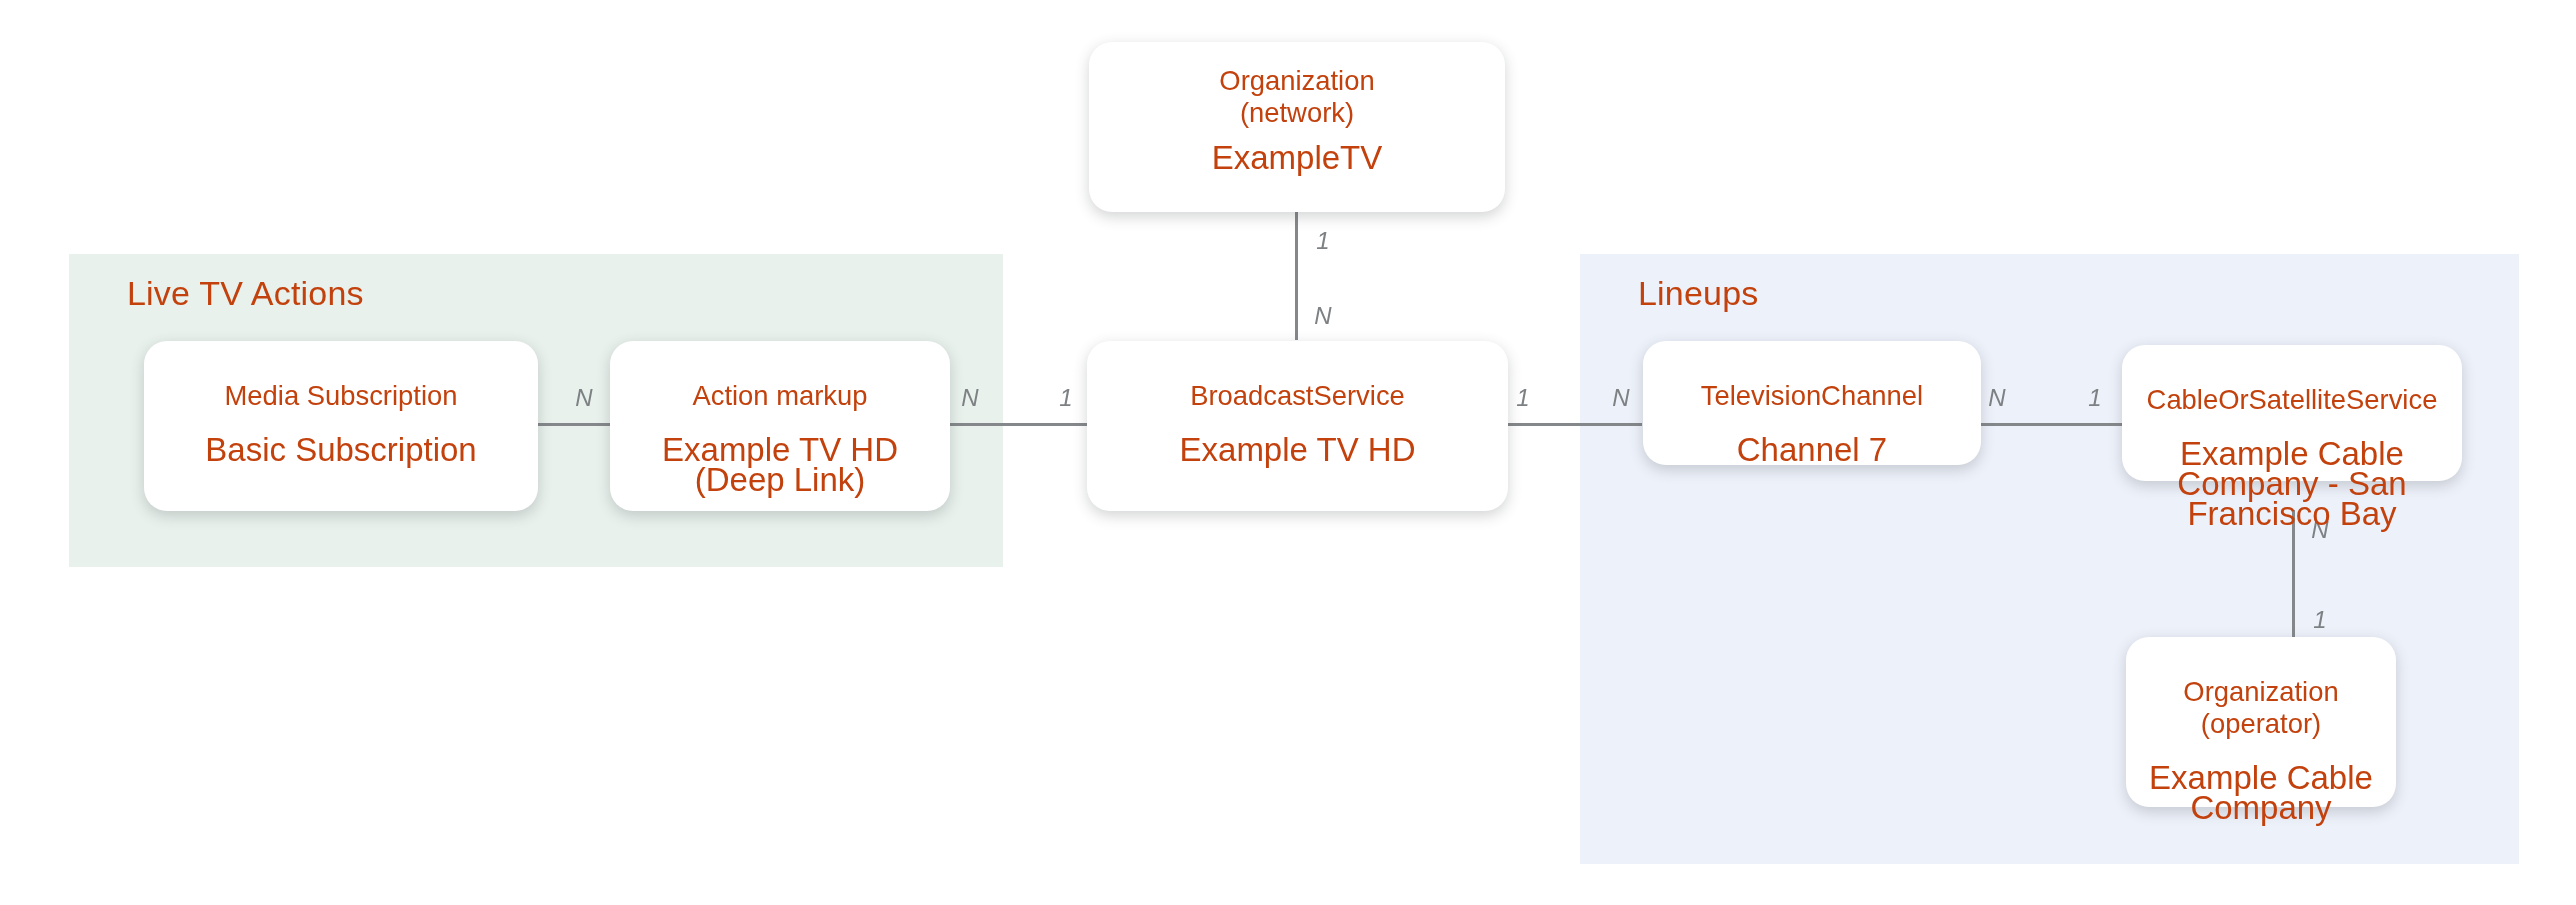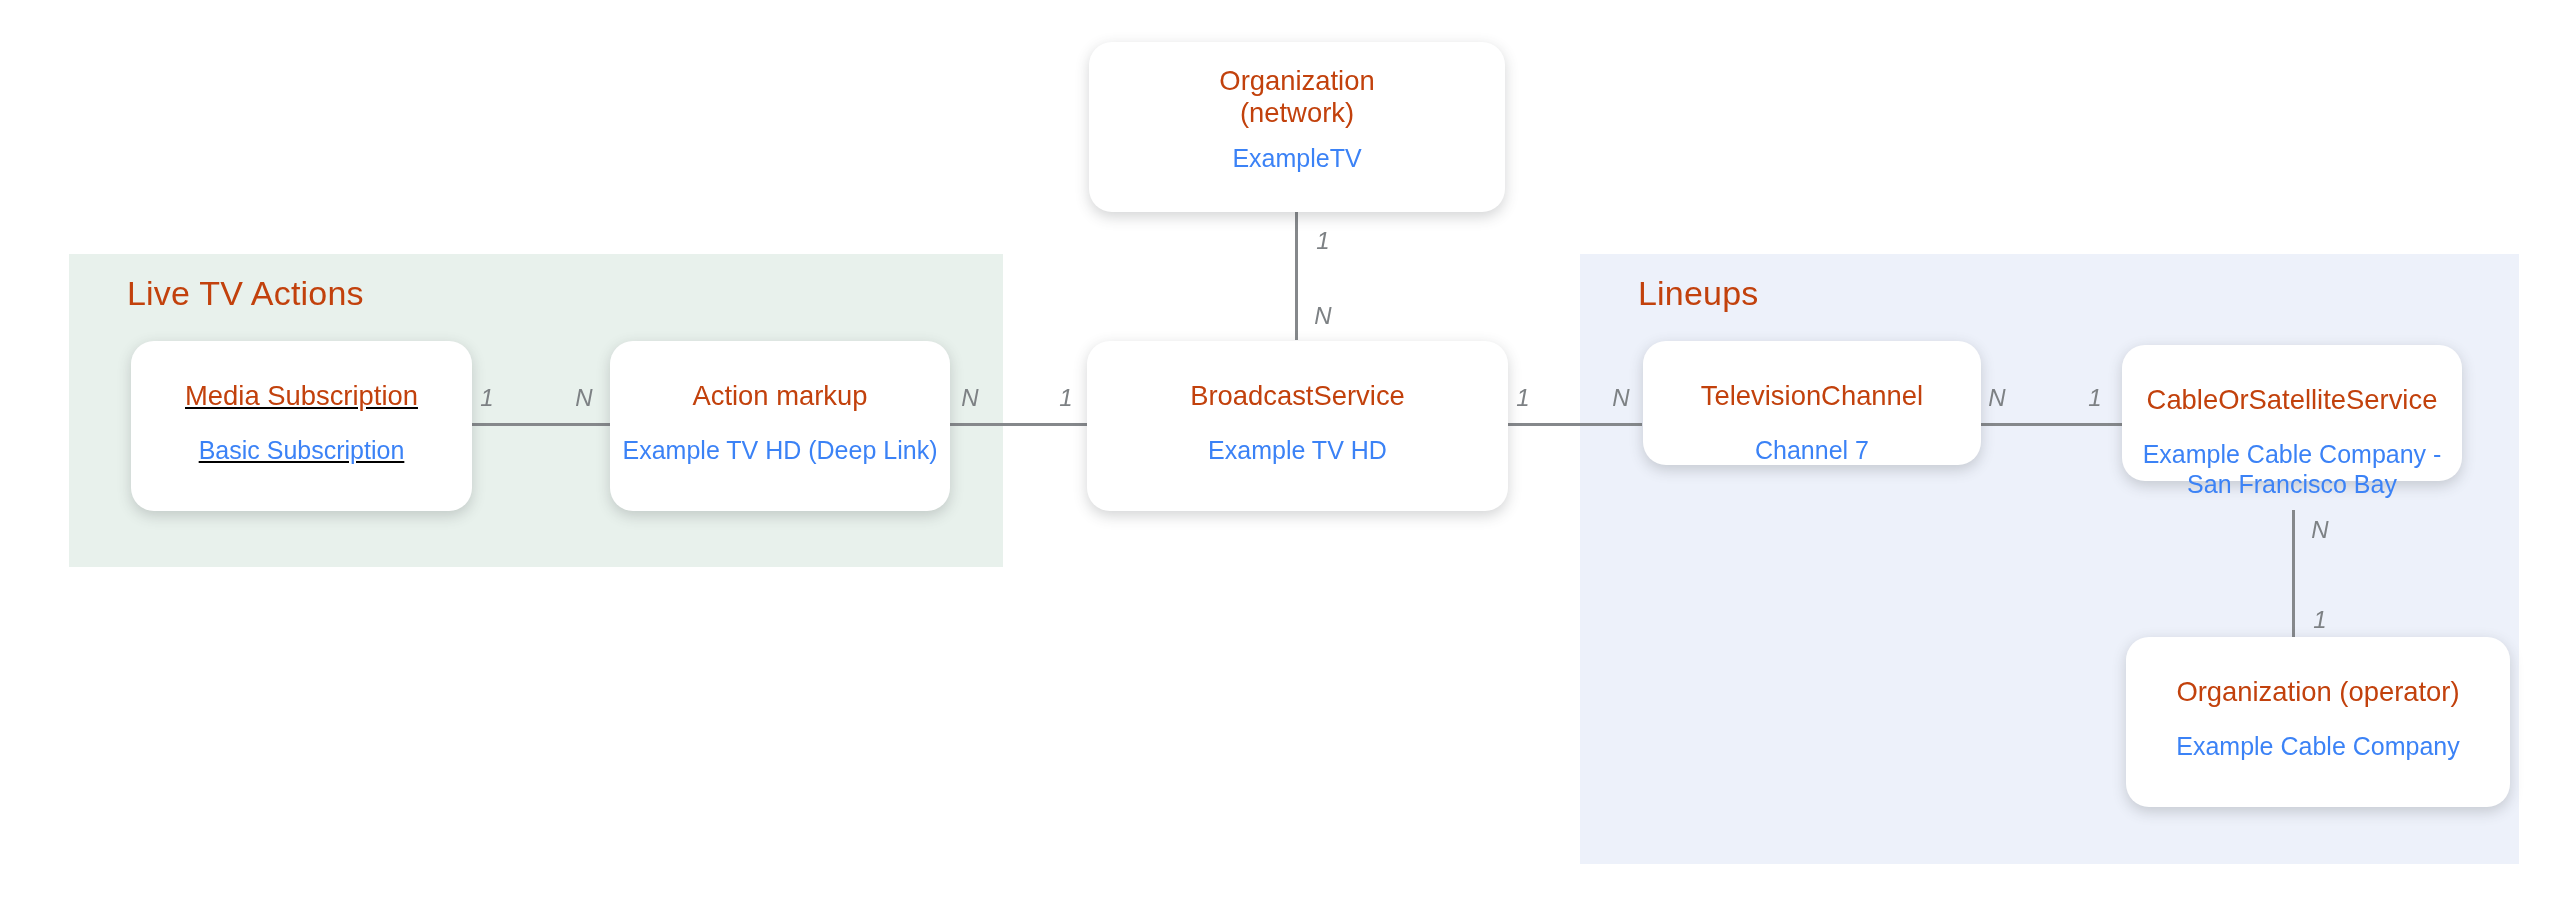--- a/index.html
+++ b/index.html
@@ -38,34 +38,34 @@
   }
   .node-title {
     margin: 39px 8.8px 0;
     font-size: 27.4px;
     line-height: 32px;
     color: #c2410c;
     white-space: pre-line;
   }
   .node-subtitle {
     margin: 23px 12.4px 0;
-    font-size: 25px;
+    font-size: 33px;
     line-height: 30px;
-    color: #3b82f6;
+    color: #c2410c;
   }
   .node--twoline .node-title { margin-top: 23px; }
   .node--twoline .node-subtitle { margin-top: 14px; }
 
   .n-org-network { left: 1089px; top: 42px;  width: 416px; height: 170px; }
-  .n-media       { left: 131px;  top: 341px; width: 341px; height: 170px; text-decoration: underline; }
+  .n-media       { left: 144px;  top: 341px; width: 394px; height: 170px; }
   .n-action      { left: 610px;  top: 341px; width: 340px; height: 170px; }
   .n-broadcast   { left: 1087px; top: 341px; width: 421px; height: 170px; }
   .n-tvchannel   { left: 1643px; top: 341px; width: 338px; height: 124px; }
   .n-cable       { left: 2122px; top: 345px; width: 340px; height: 136px; }
-  .n-operator    { left: 2126px; top: 637px; width: 384px; height: 170px; }
+  .n-operator    { left: 2126px; top: 637px; width: 270px; height: 170px; }
 
   
   .line { position: absolute; background: #85888b; }
   .line--h { height: 2.7px; top: 423px; }
   .line--v { width: 2.7px; }
   .c-h1 { left: 468px;  width: 142px; }
   .c-h2 { left: 949px; width: 138px; }
   .c-h3 { left: 1508px; width: 134px; }
   .c-h4 { left: 1981px; width: 142px; }
   .c-v1 { left: 1295px; top: 211px; height: 129px; }

